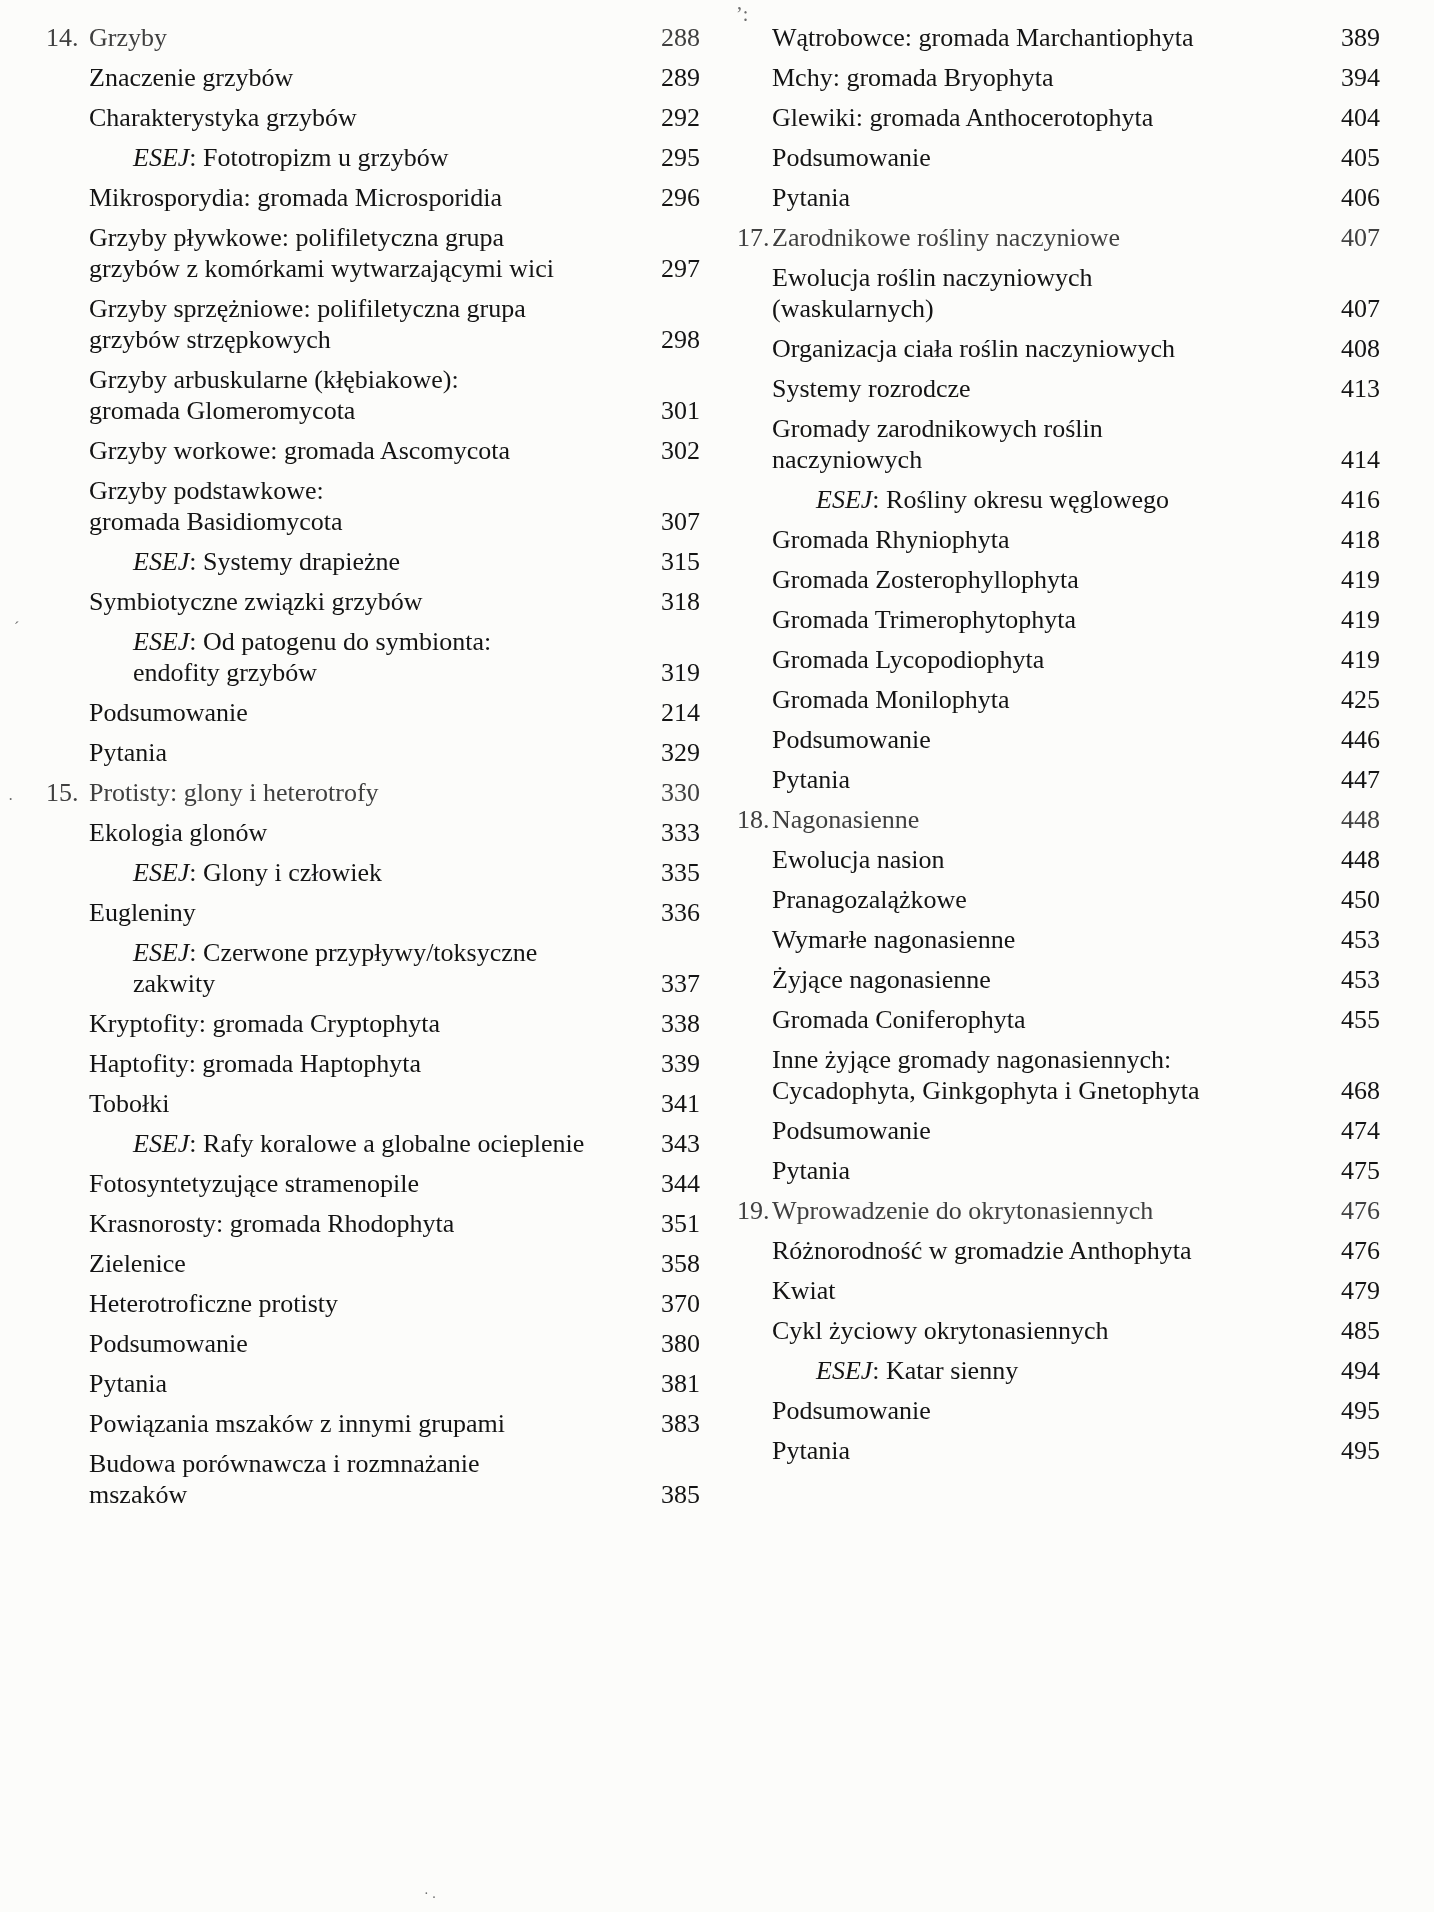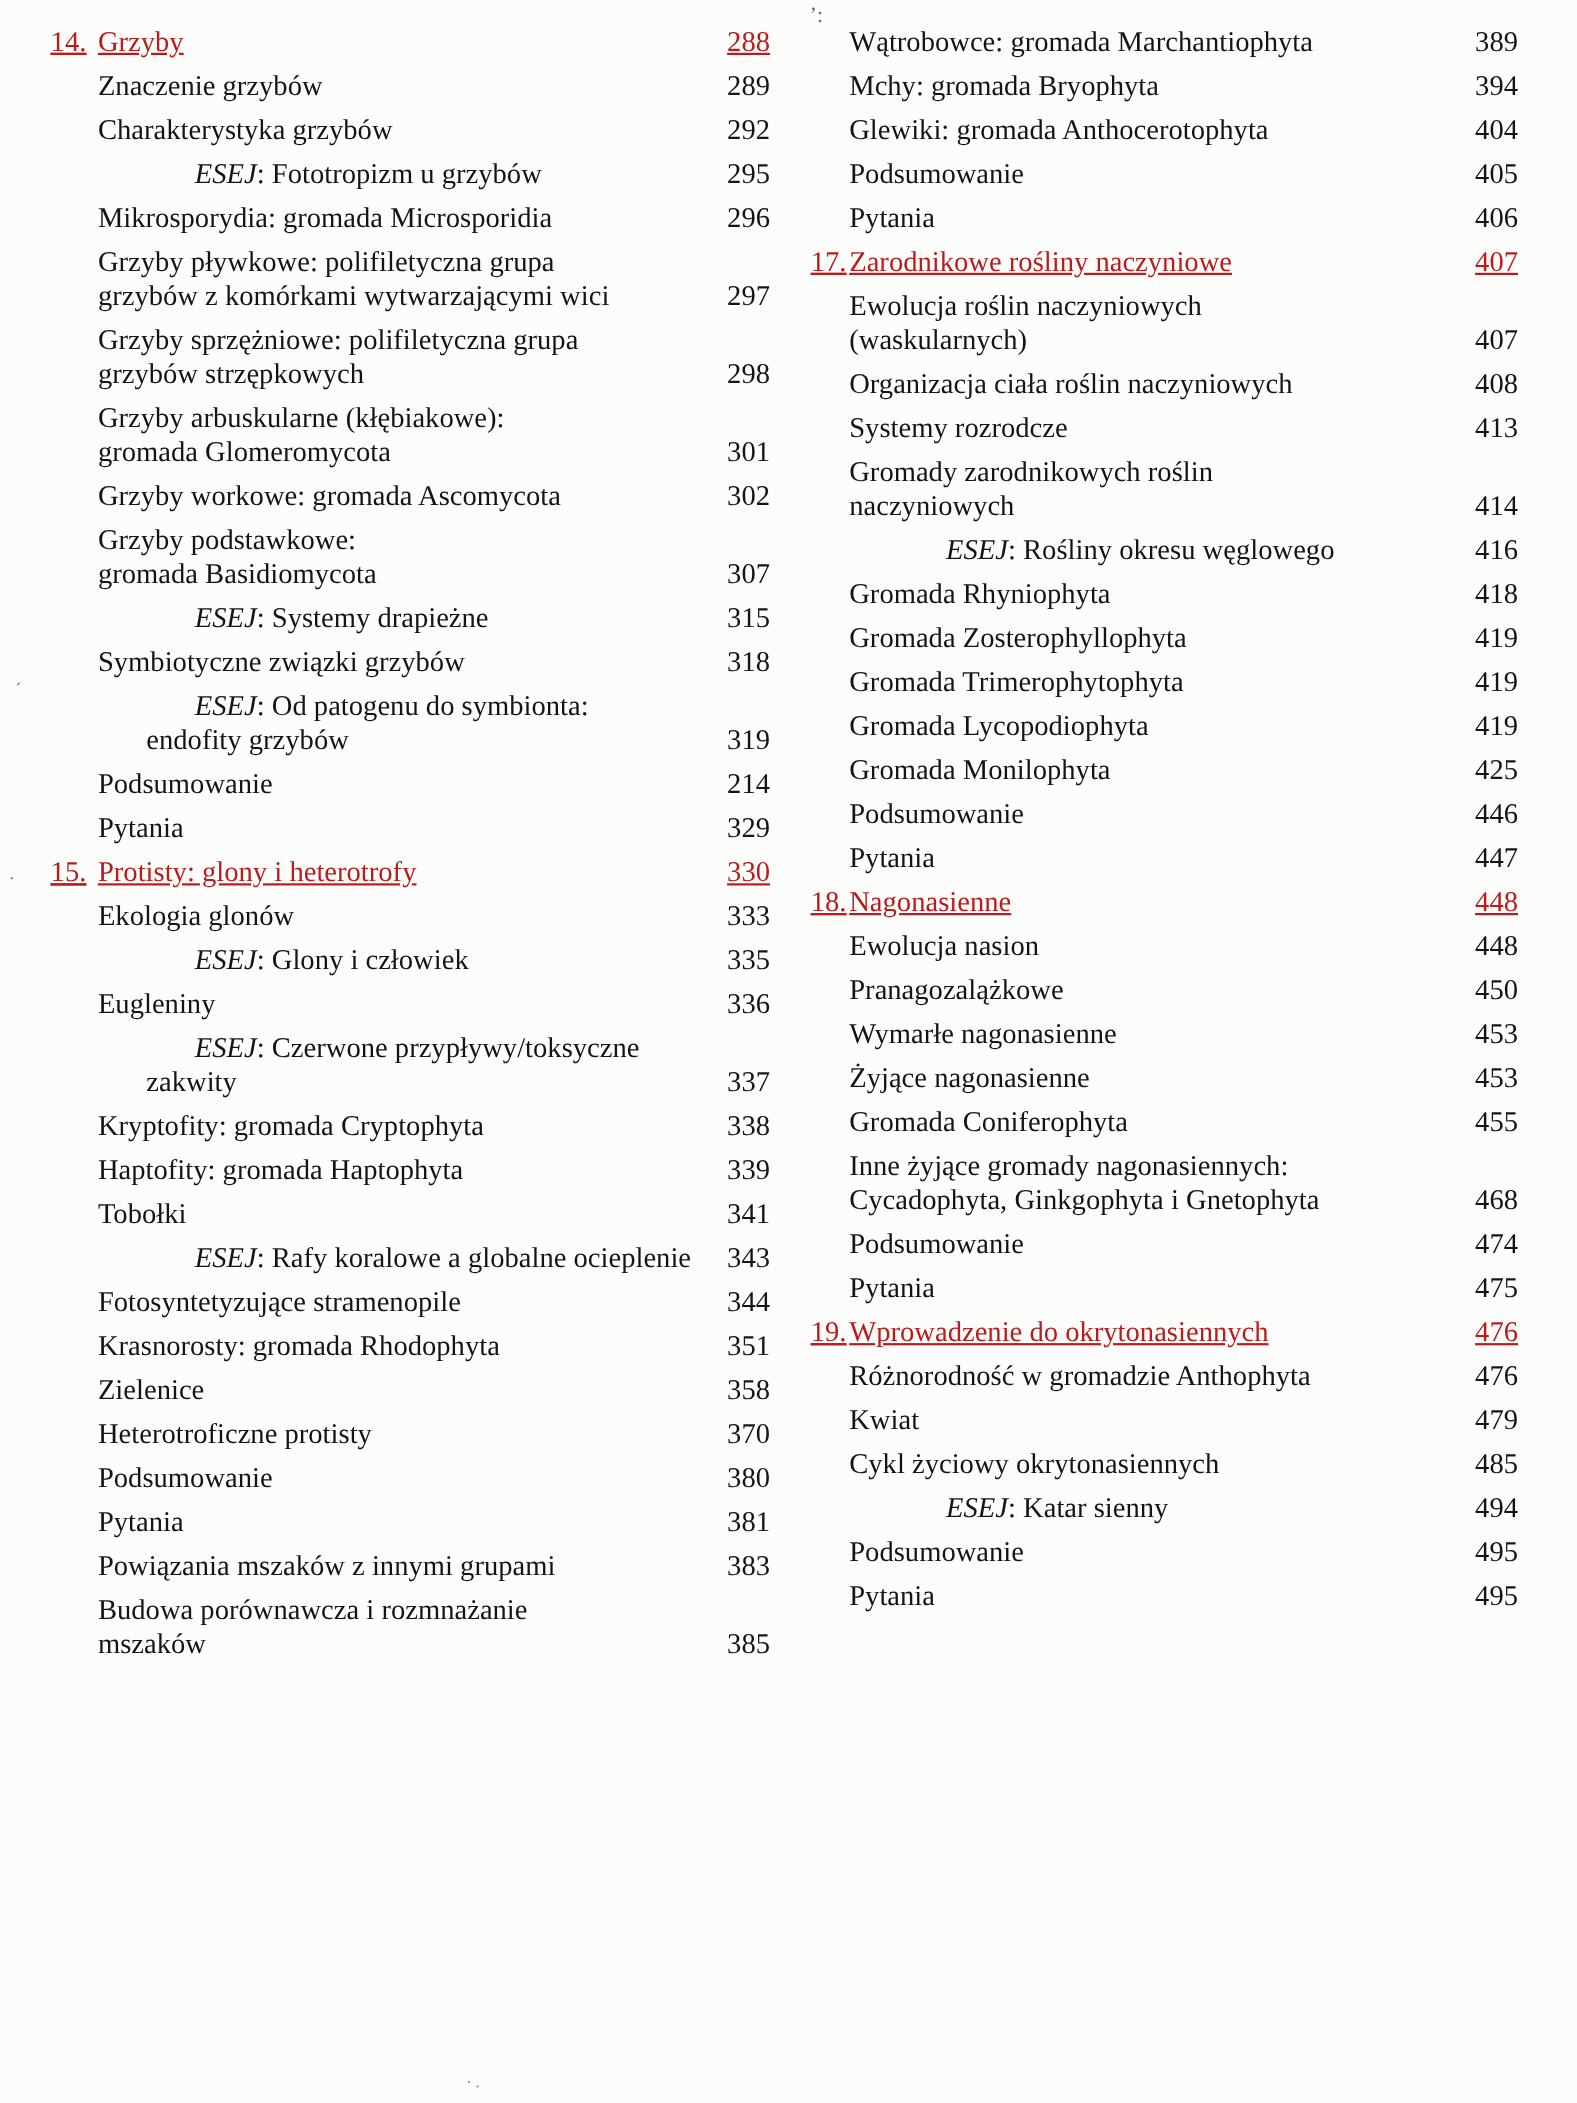--- a/index.html
+++ b/index.html
@@ -18,22 +18,22 @@
   .column.left  { left: 46px;  width: 654px; }
   .column.right { left: 737px; width: 643px; }
 
   .entry { display: flex; align-items: flex-end; margin-bottom: 9px; }
   .num   { flex: none; width: 43px; }
   .column.right .num { width: 35px; }
   .title { flex: 1; white-space: pre-line; }
   .essay .title { padding-left: 44px; }
   .page-num { flex: none; width: 64px; text-align: right; }
 
-  .entry.chapter, .entry.chapter .num { color: #b91c1c; text-decoration: underline; }
-  .prefix { font-style: italic; margin-left: 44px; }
+  .entry.chapter, .entry.chapter .num { color: #404040; }
+  .prefix { font-style: italic; }
 
   .artifact {
     position: absolute;
     color: #6b6b6b;
     font-size: 20px;
     line-height: 20px;
     user-select: none;
   }
   .a1 { left: 736px; top: 4px; }
   .a2 { left: 14px;  top: 618px; font-size: 16px; }

